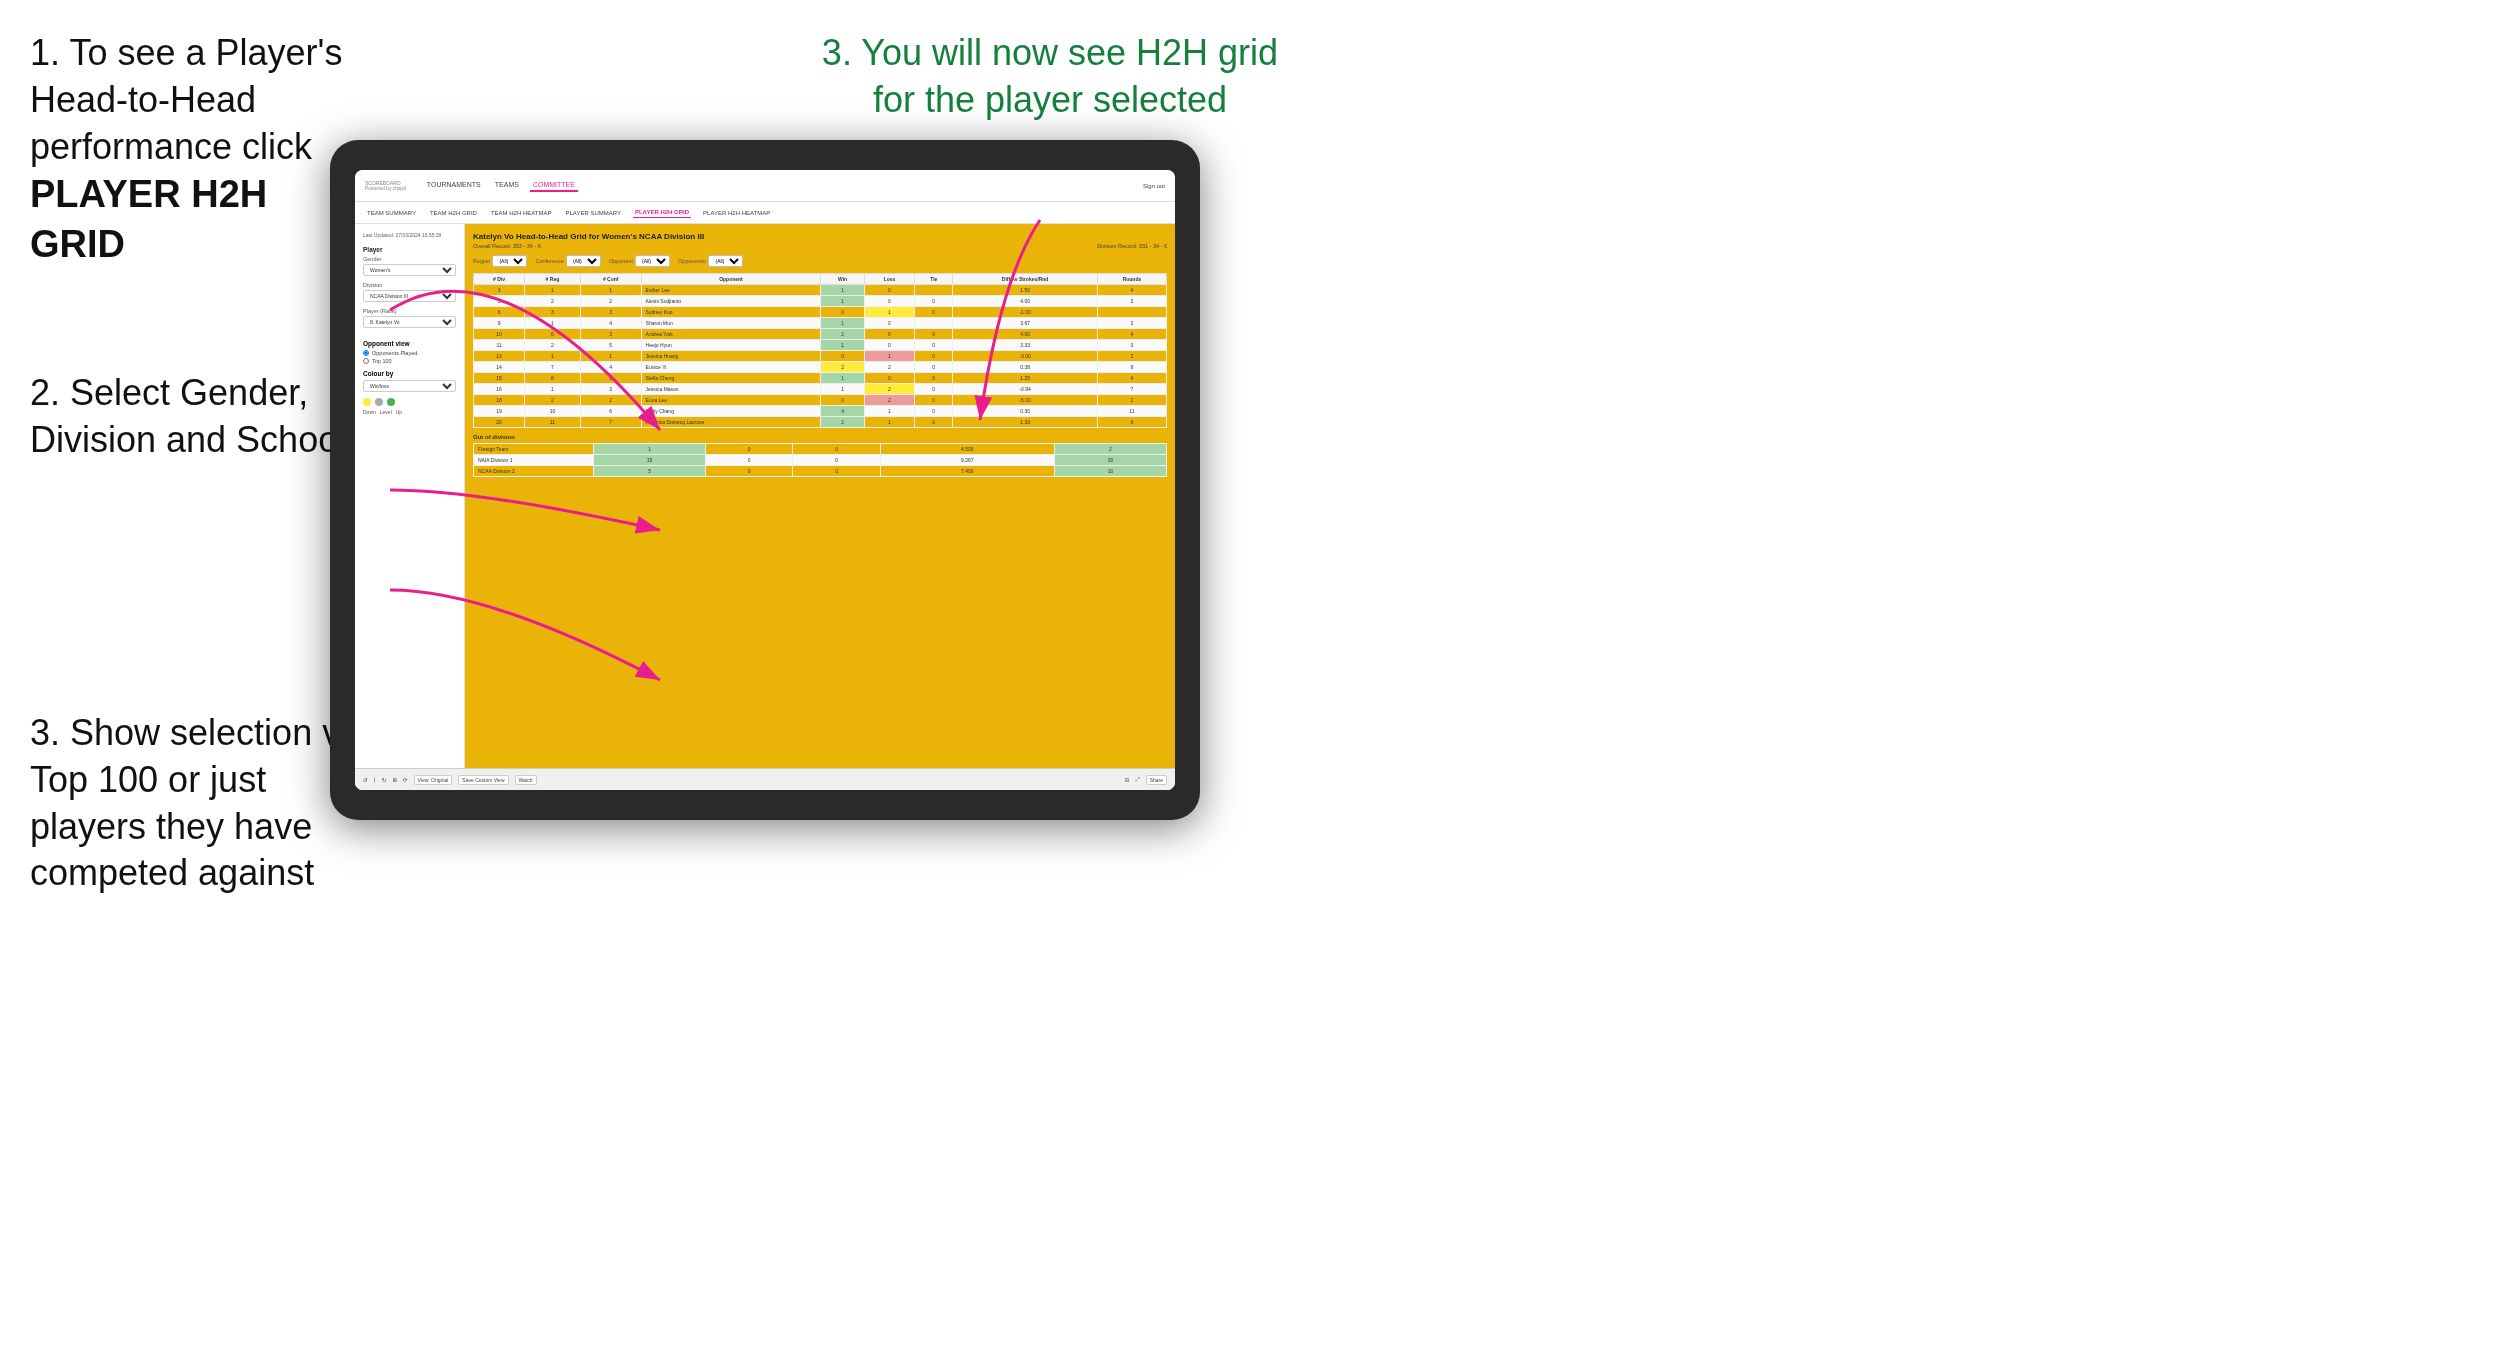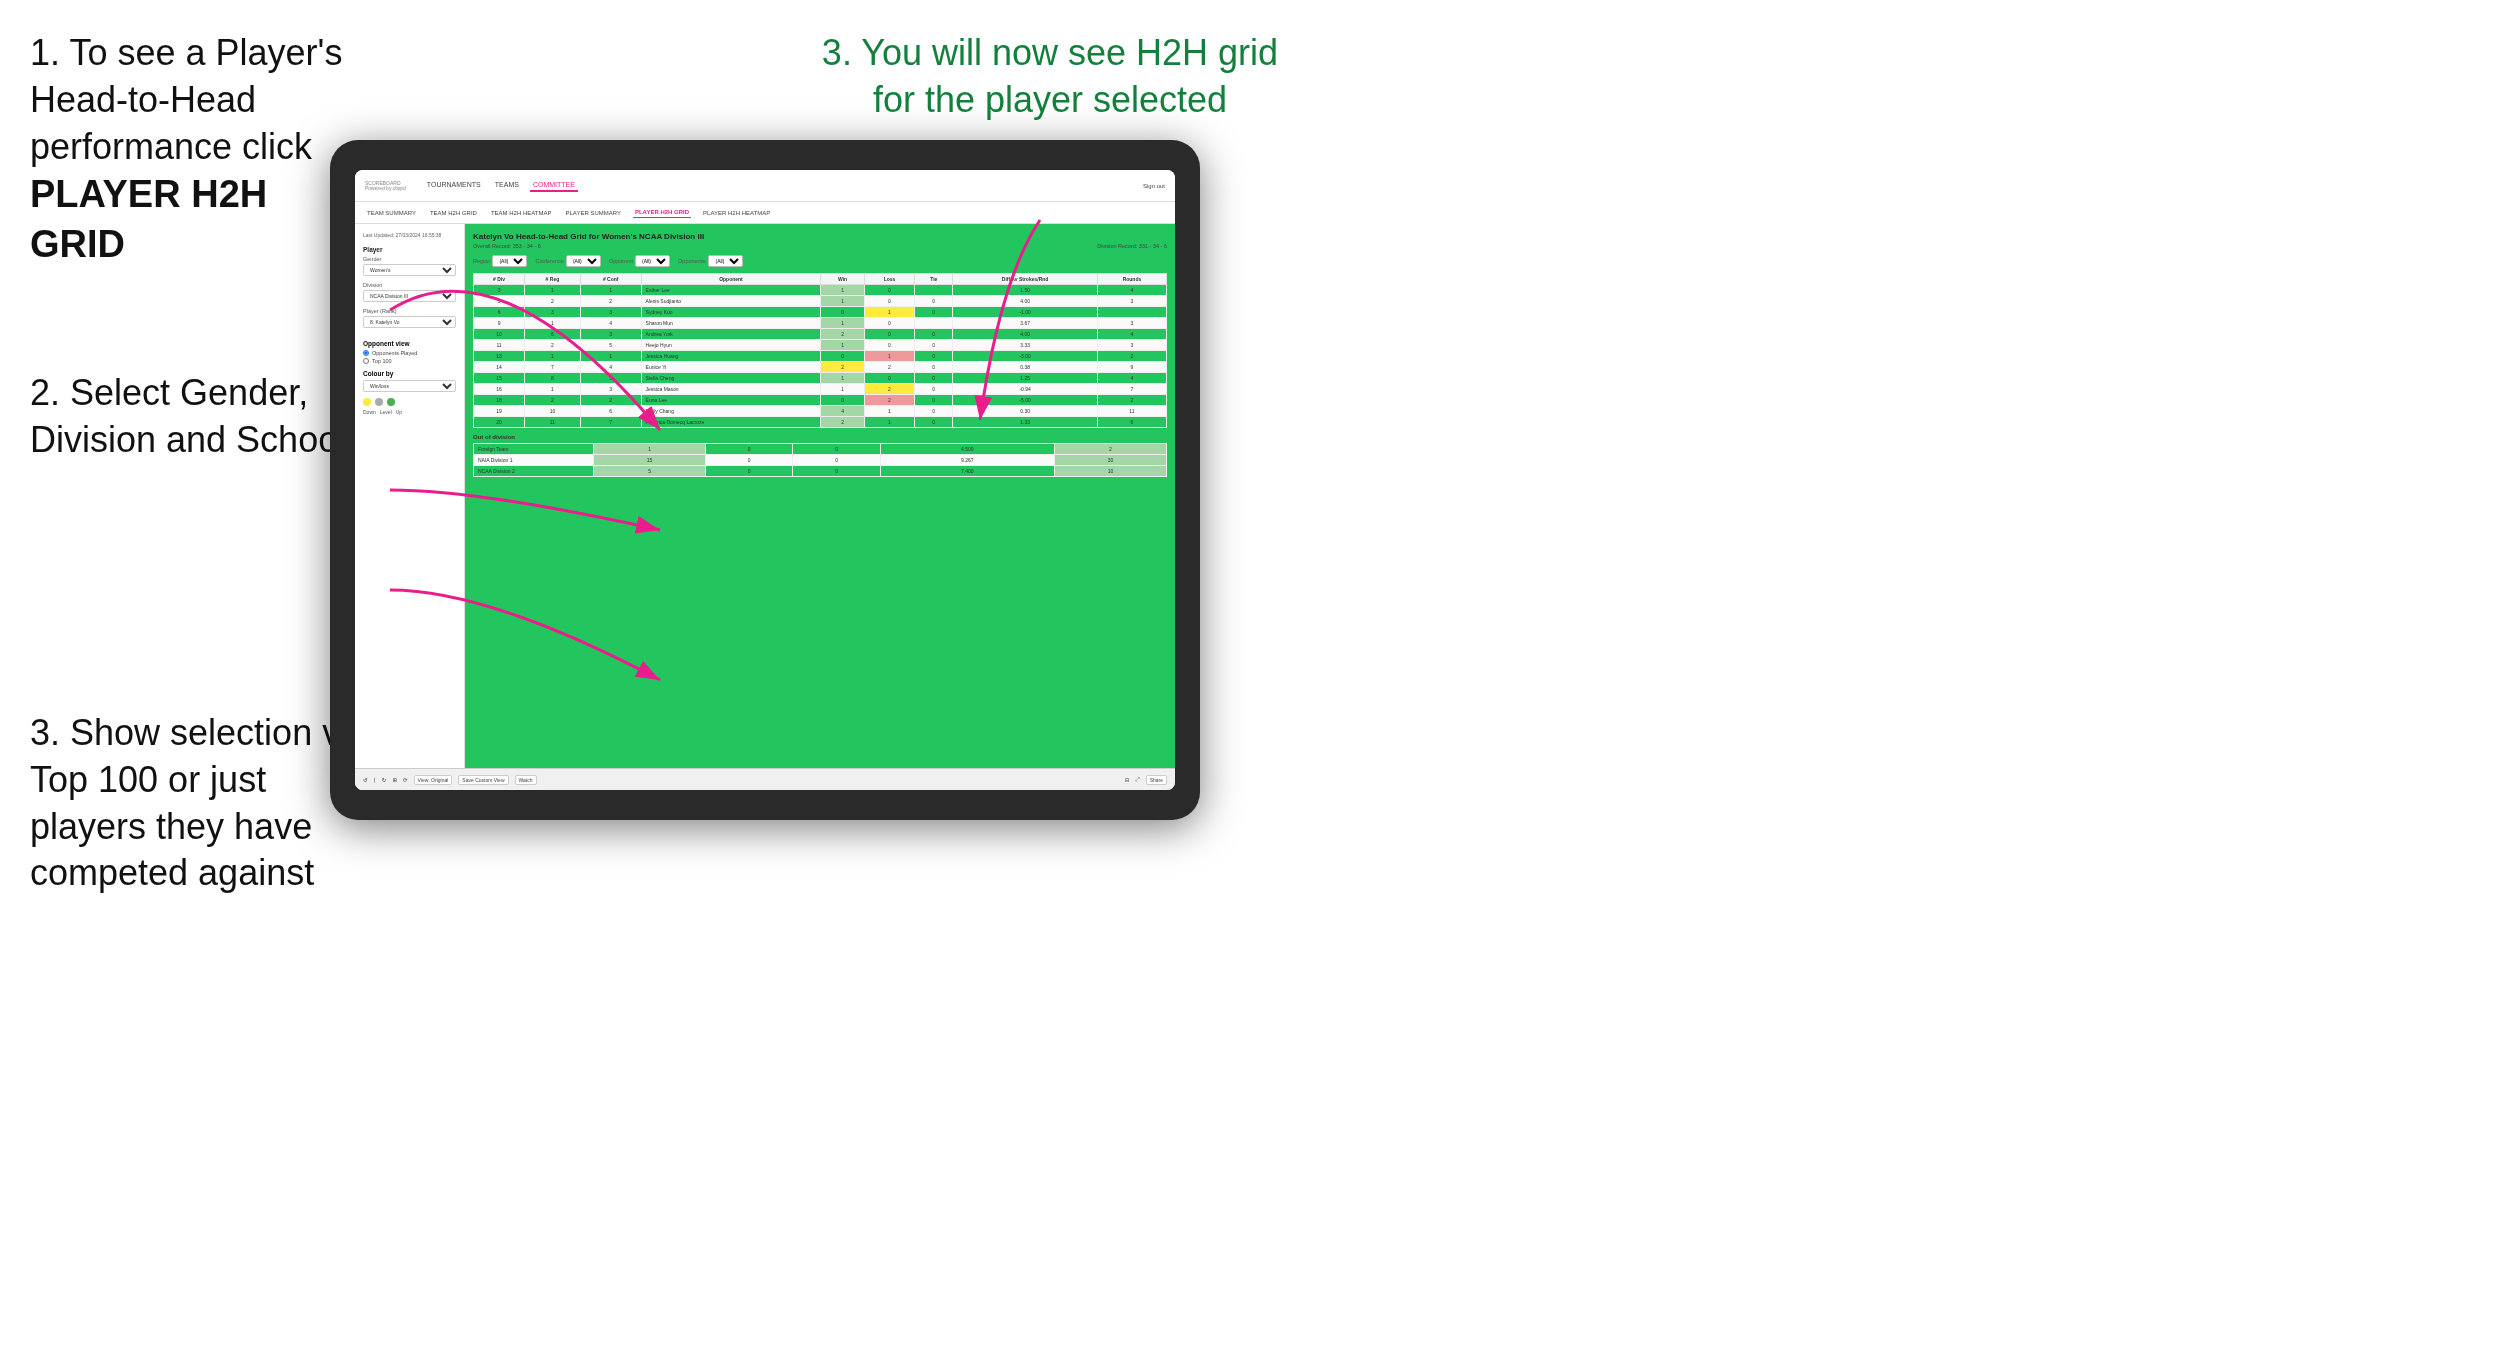--- a/index.html
+++ b/index.html
@@ -211,21 +211,21 @@
       font-weight: bold;
       margin-bottom: 3px;
       margin-top: 6px;
     }
 
     
     .main-content {
       flex: 1;
       padding: 8px;
       overflow: auto;
-      background: #22c55e;
+      background: #eab308;
     }
     .grid-title {
       font-size: 8px;
       font-weight: bold;
       color: #222;
       margin-bottom: 2px;
     }
     .grid-subtitle {
       font-size: 5.5px;
       color: #444;

